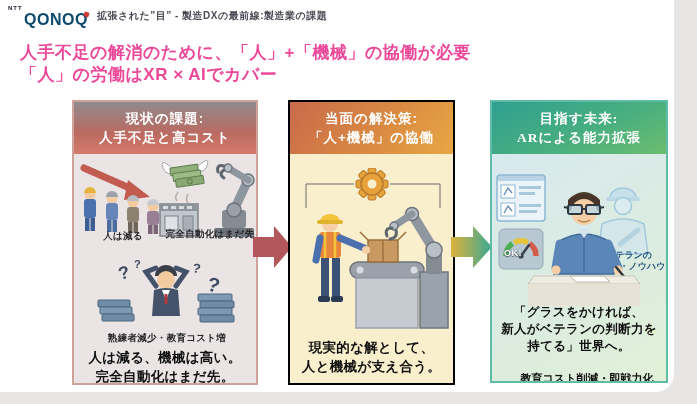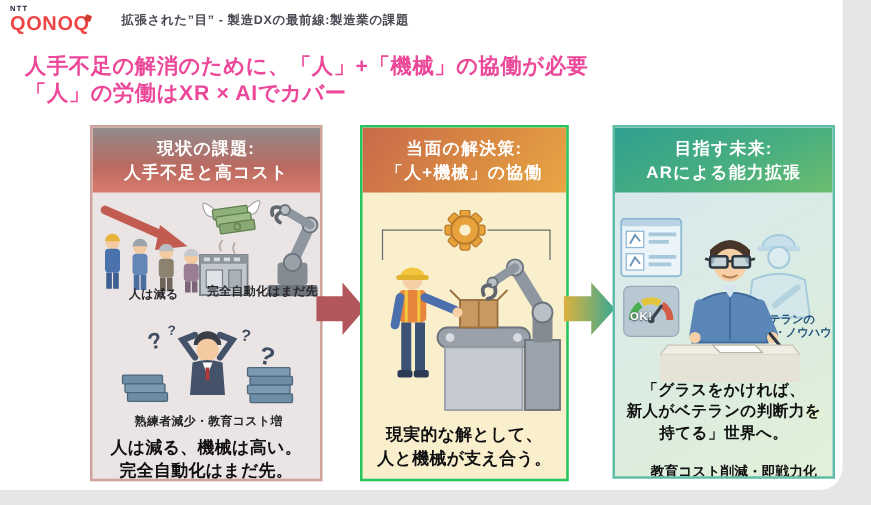--- a/index.html
+++ b/index.html
@@ -9,41 +9,41 @@
     font-family:"Liberation Sans","DejaVu Sans",sans-serif;
     -webkit-font-smoothing:antialiased;
   }
   .slide{
     position:absolute;left:0;top:0;width:674px;height:392px;
     background:#ffffff;border-bottom-right-radius:18px;
   }
   
   .logo{position:absolute;left:8px;top:5px;width:80px;}
   .logo .ntt{font-size:6px;font-weight:bold;color:#24243a;letter-spacing:1px;display:block;line-height:6px;}
-  .logo .brand{font-size:16px;font-weight:bold;color:#ef4444;letter-spacing:.5px;line-height:17px;position:relative;display:inline-block;}
+  .logo .brand{font-size:16px;font-weight:bold;color:#0c4a6e;letter-spacing:.5px;line-height:17px;position:relative;display:inline-block;margin-left:16px;}
   .logo .brand .dot{position:absolute;right:-1px;top:1px;width:5px;height:5px;background:#d23a32;border-radius:1px;transform:rotate(20deg);}
   .page-title{
     position:absolute;left:97px;top:9px;font-size:10px;font-weight:bold;color:#4a4a54;letter-spacing:.5px;
   }
   .subtitle{
     position:absolute;left:20px;top:42px;width:634px;text-align:left;
     font-size:17px;font-weight:bold;color:#ec4899;line-height:22px;letter-spacing:.5px;
   }
   
   .panel{position:absolute;top:100px;border-radius:0;box-sizing:border-box;overflow:hidden;}
   .panel-current{left:72px;width:186px;height:285px;background:#eae4e4;border:2px solid #cfa39b;}
-  .panel-solution{left:288px;width:167px;height:285px;background:#f9efcd;border:2px solid #22c55e;}
+  .panel-solution{left:288px;width:167px;height:285px;background:#f9efcd;border:2px solid #000000;}
   .panel-future{left:490px;width:178px;height:283px;background:linear-gradient(150deg,#d7e8f3 0%,#dcedde 70%,#e2f1d8 100%);border:2px solid #5fbda7;}
   .panel-header{
     height:52px;display:flex;flex-direction:column;justify-content:center;align-items:center;
     color:#ffffff;font-weight:bold;font-size:13.5px;line-height:19px;letter-spacing:1px;text-align:center;
   }
   .ph-current{background:linear-gradient(180deg,#8f8b8c 0%,#bb6a61 60%,#d67b6c 100%);}
   .ph-solution{background:linear-gradient(125deg,#c96a4b 0%,#d98a42 55%,#e8a644 100%);}
-  .ph-future{background:linear-gradient(155deg,#2f9f90 0%,#4bb07e 60%,#6cbd6e 100%);}
+  .ph-future{background:linear-gradient(155deg,#2f9f90 0%,#4bb07e 60%,#6cbd6e 100%);font-family:Liberation Serif, serif;}
   .panel-body{position:relative;width:100%;height:231px;}
   .caption{
     position:absolute;text-align:center;font-size:9.5px;font-weight:bold;color:#26262a;line-height:12px;letter-spacing:.3px;
   }
   .summary{
     position:absolute;left:0;width:100%;text-align:center;
     font-size:13.5px;font-weight:bold;color:#101010;line-height:19px;letter-spacing:.3px;
   }
   .summary-future{font-size:12.5px;line-height:17px;}
   .summary-sub{font-size:11px;margin-top:15px;letter-spacing:0;padding-left:16px;}

